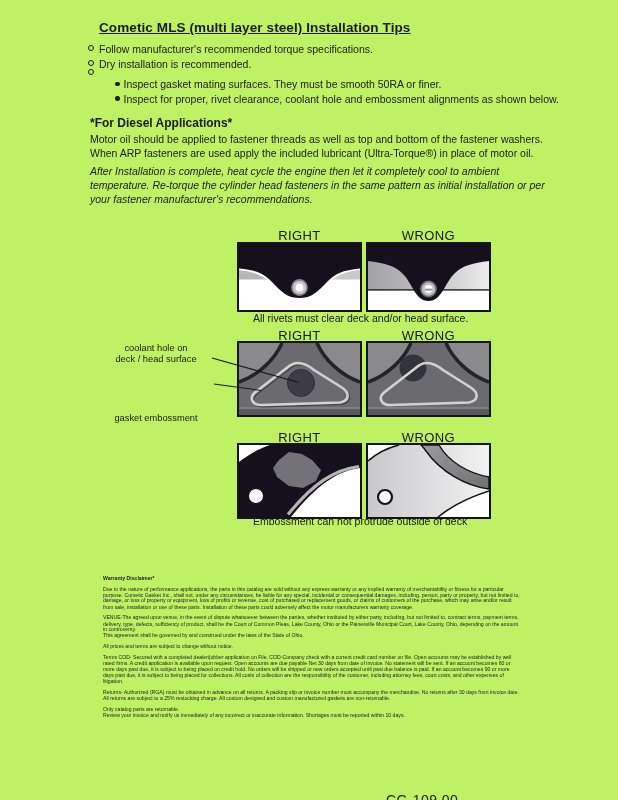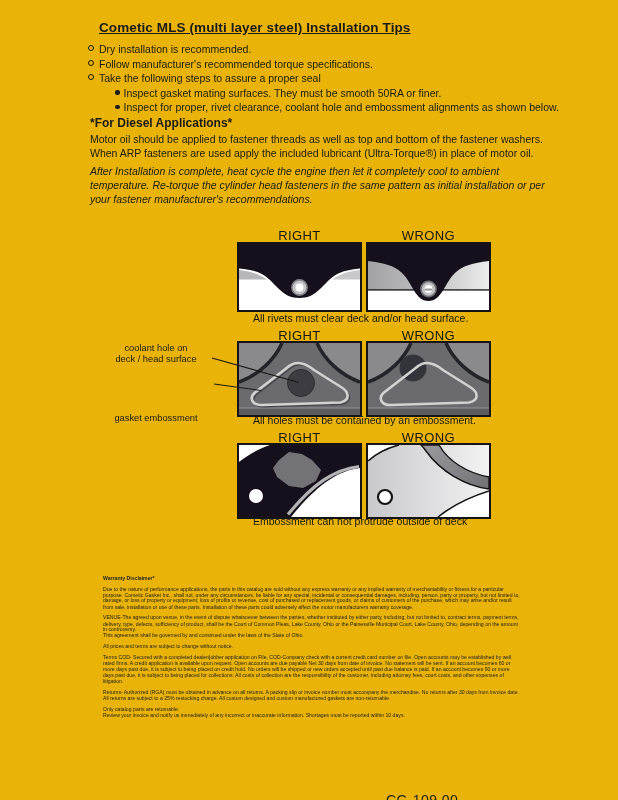--- a/index.html
+++ b/index.html
@@ -1,17 +1,17 @@
 <!DOCTYPE html>
 <html><head>
 <meta charset="utf-8">
 <style>
   html,body{margin:0;padding:0;background:#777;}
   .page{
-    position:relative;width:618px;height:800px;background:#eab308;
+    position:relative;width:618px;height:800px;background:#bef264;
     font-family:"Liberation Sans","DejaVu Sans",sans-serif;color:#1a1a1a;
     overflow:hidden;margin:0 auto;
   }
   .abs{position:absolute;}
   
   .title{
     left:99px;top:20px;font-size:13.5px;font-weight:700;
     text-decoration:underline;letter-spacing:0.1px;white-space:nowrap;
   }
   
@@ -52,29 +52,28 @@
 </head>
 <body>
 
 <div class="page">
 
   <div class="abs title">Cometic MLS (multi layer steel) Installation Tips</div>
 
   <div class="abs tips">
     <div class="tip">
       <span class="ob"></span>
-      <span>Dry installation is recommended.</span>
+      <span>Follow manufacturer's recommended torque specifications.</span>
     </div>
     <div class="tip">
       <span class="ob"></span>
-      <span>Follow manufacturer's recommended torque specifications.</span>
+      <span>Dry installation is recommended.</span>
     </div>
     <div class="tip">
       <span class="ob"></span>
-      <span>Take the following steps to assure a proper seal</span>
     </div>
     <div class="tip sub">
       <span class="fb"></span>
       <span>Inspect gasket mating surfaces.  They must be smooth 50RA or finer.</span>
     </div>
     <div class="tip sub">
       <span class="fb"></span>
       <span>Inspect for proper, rivet clearance, coolant hole and embossment alignments as shown below.</span>
     </div>
   </div>
@@ -155,21 +154,20 @@
       <circle cx="45" cy="25" r="13.5" fill="#33333a"></circle>
       <path d="M59,20 C64,20 70,23 75,27 L102,44 C111,49.5 111,57.5 101,59.5 L23,62 C13.5,62.5 9.5,55 16,49.5 L47,25.5 C51,21.8 55,20 59,20 Z" fill="none" stroke="#d2d2d2" stroke-width="2.6"></path>
     </svg>
   </div>
 
   <svg class="abs ptr" style="left:0;top:328px;" width="618" height="92">
     <line x1="212" y1="30" x2="299" y2="54.5" stroke="#1a1a1a" stroke-width="1.1"></line>
     <line x1="214" y1="56" x2="261" y2="62.5" stroke="#1a1a1a" stroke-width="1.1"></line>
   </svg>
 
-  <div class="abs caption" style="left:237px;top:414px;">All holes must be contained by an embossment.</div>
 
   <div class="abs dlabel" style="left:237px;top:430px;">RIGHT</div>
   <div class="abs dlabel" style="left:366px;top:430px;">WRONG</div>
 
   <div class="abs dbox" style="left:237px;top:443px;">
     <svg width="121" height="72" viewBox="0 0 121 72">
       <rect width="121" height="72" fill="#ffffff"></rect>
       <path d="M0,0 H121 V23 C98,26 78,40 52,72 H0 Z" fill="#15101c"></path>
       <path d="M0,0 H31 C19,4 9,10 0,17 Z" fill="#ffffff"></path>
       <path d="M49,69.5 C74,39 95,24.5 120,21.5" stroke="#b4b4b6" stroke-width="3.2" fill="none"></path>

